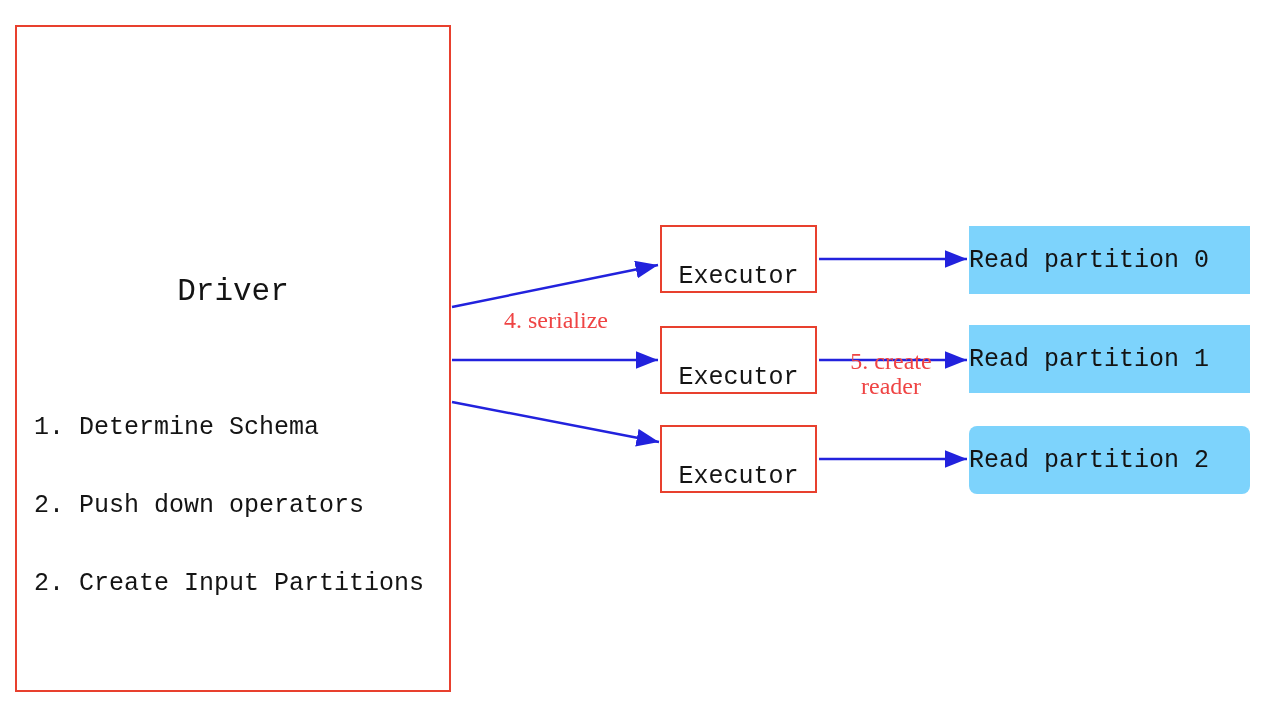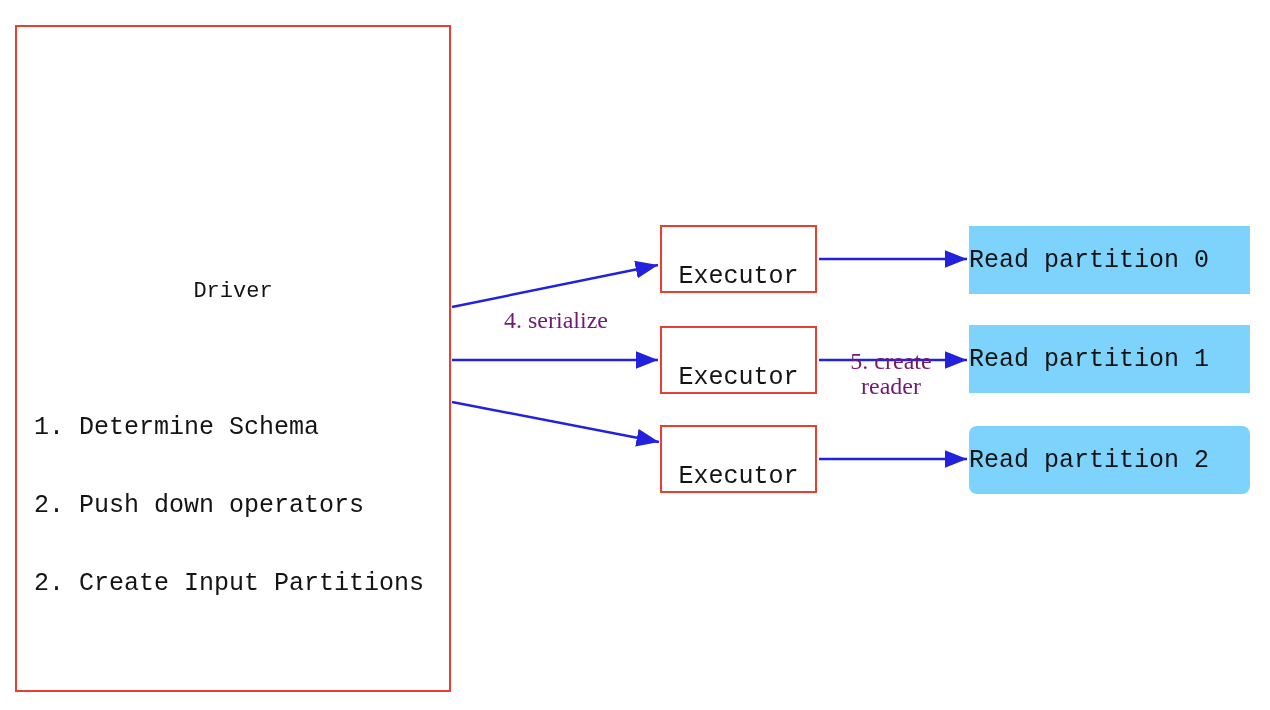--- a/index.html
+++ b/index.html
@@ -35,21 +35,21 @@
     top: 25px;
     width: 436px;
     height: 667px;
   }
   .driver-title {
     position: absolute;
     left: 15px;
     top: 278px;
     width: 436px;
     text-align: center;
-    font-size: 22px;
+    font-size: 31px;
     line-height: 28px;
     letter-spacing: 0;
   }
   .driver-steps {
     position: absolute;
     left: 34px;
     top: 363px;
     font-size: 25px;
     line-height: 26px;
     white-space: pre;
@@ -80,21 +80,21 @@
   }
   .partition-0 { top: 226px; }
   .partition-1 { top: 325px; }
   .partition-2 { top: 426px; border-radius: 8px; }
   .edge-label {
     position: absolute;
     font-family: "Liberation Serif", "DejaVu Serif", serif;
     font-size: 24px;
     line-height: 25px;
     text-align: center;
-    color: #701a75;
+    color: #ef4444;
   }
   .label-serialize {
     left: 466px;
     top: 308px;
     width: 180px;
   }
   .label-create-reader {
     left: 811px;
     top: 309px;
     width: 160px;

